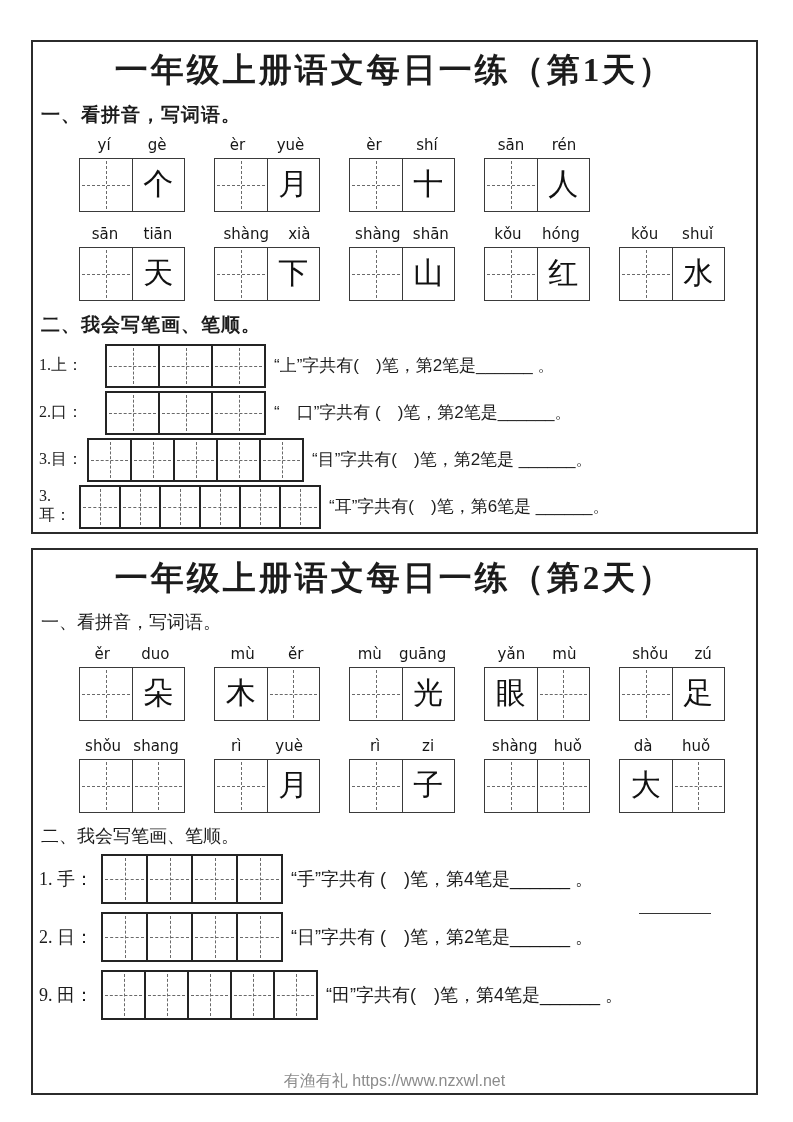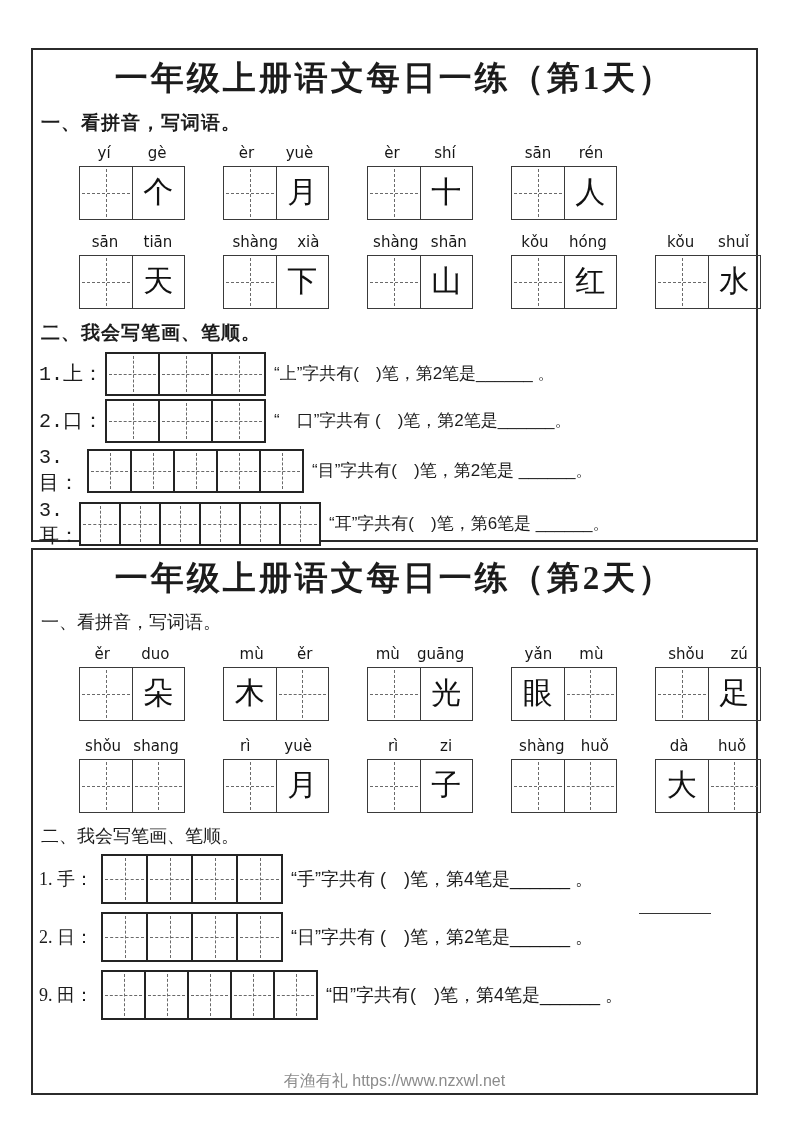--- a/index.html
+++ b/index.html
@@ -4,33 +4,33 @@
 <style>
   html,body{margin:0;padding:0;}
   body{
     width:793px;height:1122px;background:#ffffff;position:relative;
     font-family:"Liberation Serif",serif;color:#1c1c1c;overflow:hidden;
   }
   .panel{
     position:absolute;left:31px;width:727px;background:#fff;
     border:2px solid #2b2b2b;box-sizing:border-box;
   }
-  .panel1{top:48px;height:494px;}
+  .panel1{top:40px;height:494px;}
   .panel2{top:548px;height:547px;}
 
   .title{
     margin:8px 0 0 0;text-align:center;font-size:33px;font-weight:bold;
     letter-spacing:3px;font-family:"Liberation Serif",serif;line-height:1.25;
   }
   .sec{margin:12px 0 0 8px;font-size:19px;line-height:1.3;}
   .panel1 .sec{font-family:"Liberation Sans",sans-serif;font-weight:bold;letter-spacing:1px;}
   .panel2 .sec{font-family:"Liberation Serif",serif;font-weight:normal;font-size:18px;}
 
   
-  .wordrow{display:flex;gap:38px;margin:8px 16px 0 46px;}
+  .wordrow{display:flex;gap:29px;margin:8px 16px 0 46px;}
   .panel2 .wordrow{margin-top:10px;}
   .wordrow.second{margin-top:13px;}
   .panel2 .wordrow.second{margin-top:16px;}
   .wcol{width:106px;flex:0 0 auto;}
   .pinyin{
     display:flex;justify-content:space-around;margin-bottom:4px;
     font-family:"DejaVu Sans",sans-serif;font-size:15px;color:#161616;
   }
   .wbox{display:flex;height:54px;border:1.5px solid #3a3a3a;box-sizing:border-box;}
   .wbox .cell{flex:1;position:relative;}
@@ -43,21 +43,21 @@
     content:"";position:absolute;left:50%;top:2px;bottom:2px;border-left:1px dashed #6a6a6a;
   }
   .cell.empty::after{
     content:"";position:absolute;top:50%;left:2px;right:2px;border-top:1px dashed #6a6a6a;
   }
 
   
   .strokes{margin-top:6px;}
   .srow{display:flex;align-items:center;position:relative;margin:0 0 3px 6px;}
   .panel2 .srow{margin-bottom:8px;}
-  .slabel{flex:0 0 auto;font-size:20px;font-family:Liberation Mono, monospace;}
+  .slabel{flex:0 0 auto;font-size:16px;font-family:Liberation Serif, serif;}
   .panel1 .srow:nth-child(1) .slabel,.panel1 .srow:nth-child(2) .slabel{width:66px;}
   .panel1 .srow:nth-child(3) .slabel{width:48px;}
   .panel1 .srow:nth-child(4) .slabel{width:40px;}
   .panel2 .slabel{width:62px;font-size:18px;font-family:"Liberation Serif",serif;}
   .sgrid{display:flex;flex:0 0 auto;}
   .scell{position:relative;border:2px solid #242424;background:#fff;box-sizing:content-box;}
   .scell + .scell{margin-left:-2px;}
   .panel1 .scell{height:40px;}
   .panel2 .scell{height:46px;}
   .c55 .scell{width:51px;}

